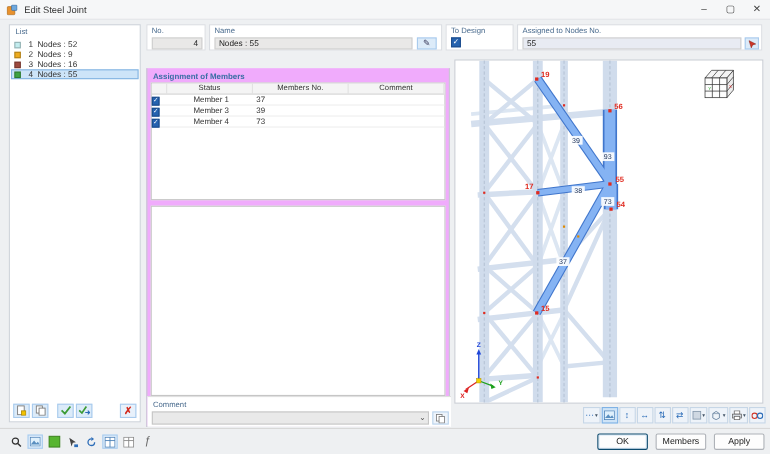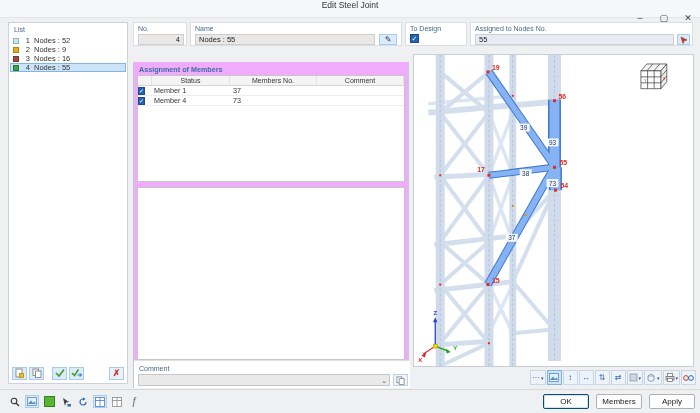--- a/index.html
+++ b/index.html
@@ -1,21 +1,21 @@
 <!DOCTYPE html>
 <html><head>
 <meta charset="utf-8">
 <style>
   * { margin:0; padding:0; box-sizing:border-box; }
   html,body { width:700px; height:413px; }
   body { font-family:"Liberation Sans", sans-serif; font-size:7.5px; color:#333; }
   .win { position:relative; width:700px; height:413px; background:#eef0f2; outline:1px solid #98a3ad; overflow:hidden; }
 
   
-  .titlebar { position:absolute; left:0; top:0; width:100%; height:18px; background:#f6f7f8; border-bottom:1px solid #e3e5e8; display:flex; align-items:center;flex-direction:column; }
+  .titlebar { position:absolute; left:0; top:0; width:100%; height:18px; background:#f6f7f8; border-bottom:1px solid #e3e5e8; display:flex; align-items:center; }
   .titlebar .appicon { width:10px; height:10px; margin:0 6px 0 6px; }
   .titlebar .title { font-size:8.5px; color:#333; }
   .wctrls { margin-left:auto; display:flex; }
   .wctrl { width:24px; height:17px; text-align:center; line-height:17px; font-size:9px; color:#444; }
 
   
   .list-panel { position:absolute; left:8px; top:22px; width:120px; height:362px; background:#fff; border:1px solid #ccd2d9; }
   .grp-label { font-size:7px; color:#47698c; }
   .list-panel .grp-label { position:absolute; left:5px; top:3px; }
   .list-items { position:absolute; left:1px; top:13px; right:1px; }
@@ -52,21 +52,21 @@
   .tab:first-child { border-left:1px solid #c6cad0; }
   .tab.active { background:#fafbfc; border-bottom:1px solid #fafbfc; font-weight:bold; }
 
   
   .tabpage { position:absolute; left:133px; top:62px; width:276px; height:326px; background:#f0abfc; border:1px solid #c6cad0; border-top:none; }
   .section-title { position:absolute; left:5px; top:3px; color:#3a6ea5; font-weight:bold; font-size:7.2px; }
   .mtable { position:absolute; left:3px; top:13px; width:268px; height:107px; background:#fff; border:1px solid #c6c6c6; }
   .trow { display:grid; grid-template-columns:14px 78px 87px 1fr; height:10px; border-bottom:1px solid #eee; align-items:center; }
   .trow.head { background:#f4f4f4; border-bottom:1px solid #d5d5d5; }
   .trow.head > div { text-align:center; color:#333; font-size:7px; border-right:1px solid #e2e2e2; height:10px; line-height:10px; }
-  .trow .c-status { padding-left:2px; font-size:7.2px; }
+  .trow .c-status { padding-left:2px; font-size:7.2px;text-align:center; }
   .trow .c-no { padding-left:3px; font-size:7.2px; }
   .trow .checkbox { width:7px; height:7px; font-size:6px; line-height:6px; margin:0 auto; }
   .empty-panel { position:absolute; left:3px; top:125px; width:268px; height:173px; background:#fff; border:1px solid #c6c6c6; }
   .comment-grp { position:absolute; left:0; top:298px; width:276px; height:28px; background:#fff; border-top:1px solid #e0e0e0; }
   .comment-grp .grp-label { position:absolute; left:5px; top:4px; }
   .combo { position:absolute; left:4px; top:13px; width:252px; height:12px; background:#e9e9e9; border:1px solid #c6c6c6; }
   .combo .chev { position:absolute; right:2px; top:0; font-size:7px; color:#555; line-height:11px; }
   .b-copy { position:absolute; left:259px; top:13px; width:15px; height:12px; background:#eef4fb; border:1px solid #b9d3ec; display:flex; align-items:center; justify-content:center; }
 
   
@@ -191,20 +191,26 @@
       <div class="trow head">
         <div></div>
         <div>Status</div>
         <div>Members No.</div>
         <div>Comment</div>
       </div>
       <div class="trow">
         <div><span class="checkbox">✓</span></div>
         <div class="c-status">Member 1</div>
         <div class="c-no">37</div>
+        <div class="c-comment"></div>
+      </div>
+      <div class="trow">
+        <div><span class="checkbox">✓</span></div>
+        <div class="c-status">Member 3</div>
+        <div class="c-no">39</div>
         <div class="c-comment"></div>
       </div>
       <div class="trow">
         <div><span class="checkbox">✓</span></div>
         <div class="c-status">Member 4</div>
         <div class="c-no">73</div>
         <div class="c-comment"></div>
       </div>
     </div>
 

